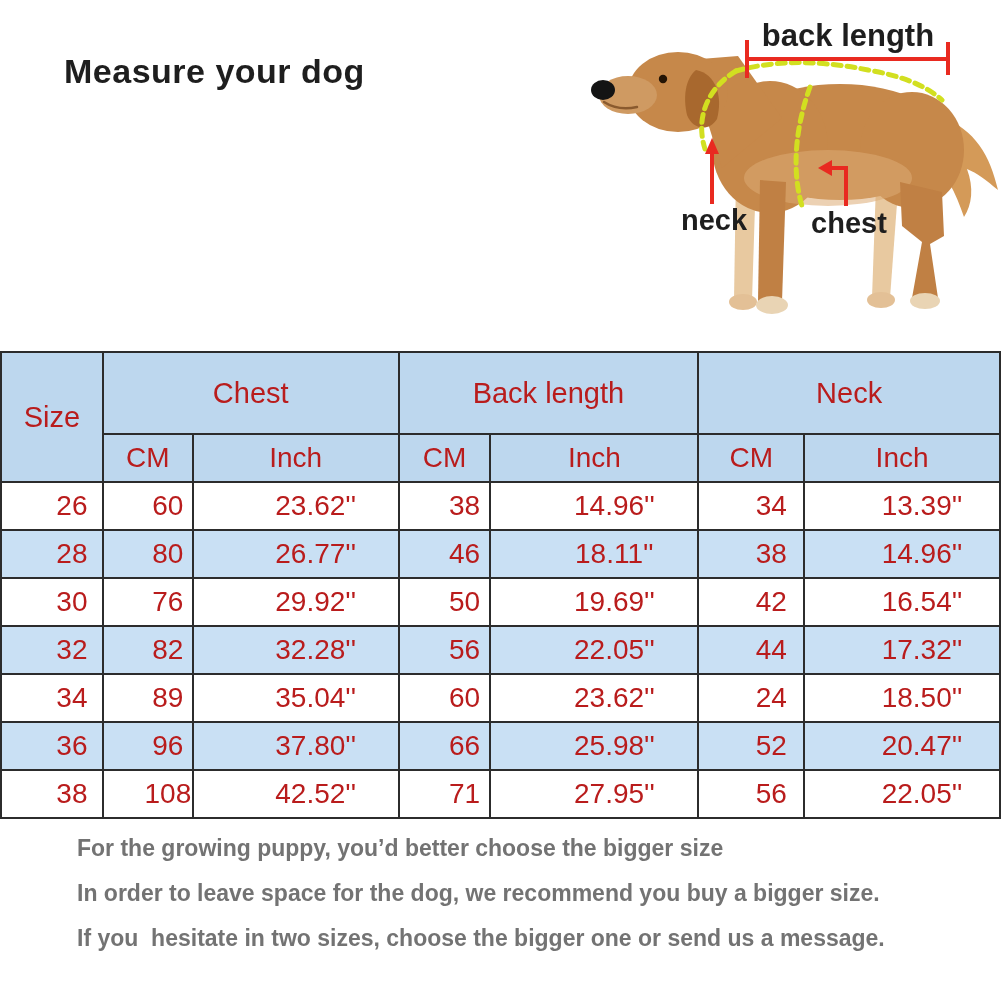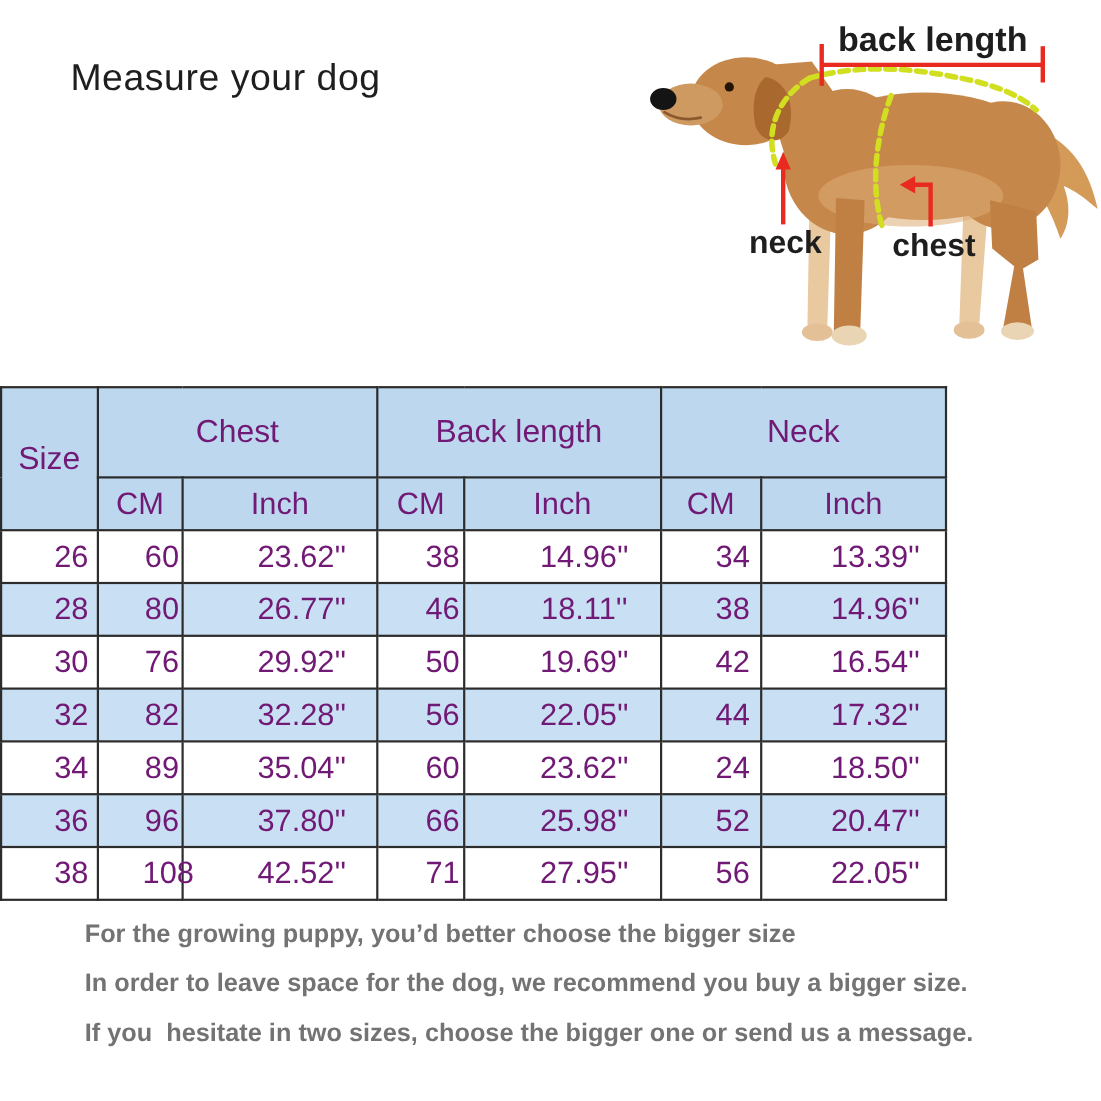--- a/index.html
+++ b/index.html
@@ -2,30 +2,30 @@
 <html><head>
 <meta charset="utf-8">
 <style>
   html,body{margin:0;padding:0;background:#ffffff;}
   .canvas{
     position:relative;width:1001px;height:1001px;background:#ffffff;
     font-family:"Liberation Sans",sans-serif;overflow:hidden;color:#1f1f1f;
   }
   .page-title{
     position:absolute;left:64px;top:52px;margin:0;
-    font-size:34px;font-weight:400;color:#1e1e1e;letter-spacing:0.5px;
+    font-size:34px;font-weight:700;color:#1e1e1e;letter-spacing:0.5px;
   }
   .top-notes{position:absolute;left:63px;top:179px;}
   .top-notes p{margin:0;font-size:21px;font-weight:700;color:#2d2d2d;line-height:39px;white-space:pre-wrap;}
   .dog-diagram{position:absolute;left:590px;top:0;width:411px;height:330px;}
   .dog-diagram text{font-family:"Liberation Sans",sans-serif;font-weight:600;fill:#1e1e1e;}
 
   table.size-chart{
-    position:absolute;left:0;top:351px;width:861px;height:461px;
-    border-collapse:collapse;table-layout:fixed;text-align:center;color:#701a75;
+    position:absolute;left:0;top:351px;width:1001px;height:461px;
+    border-collapse:collapse;table-layout:fixed;text-align:center;color:#b91c1c;
   }
   .size-chart th,.size-chart td{border:2px solid #2c2c2c;padding:0;font-weight:400;}
   .size-chart thead th{background:#bdd7ee;}
   .size-chart tr.group-row th{height:80px;font-size:29px;}
   .size-chart tr.sub-row th{height:46px;font-size:28px;}
   .size-chart th.corner{font-size:28px;}
   .size-chart tbody td{height:46px;font-size:28px;background:#ffffff;padding-left:40px;}
   .size-chart tbody tr:nth-child(even) td{background:#c9e0f4;}
 
   .footer-notes{position:absolute;left:77px;top:826px;}

